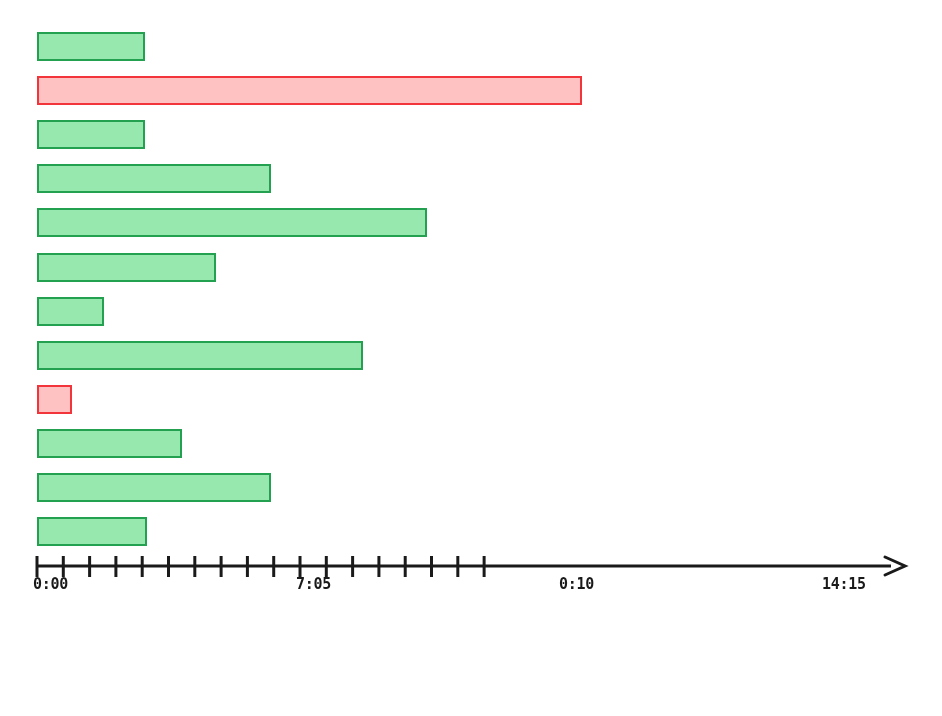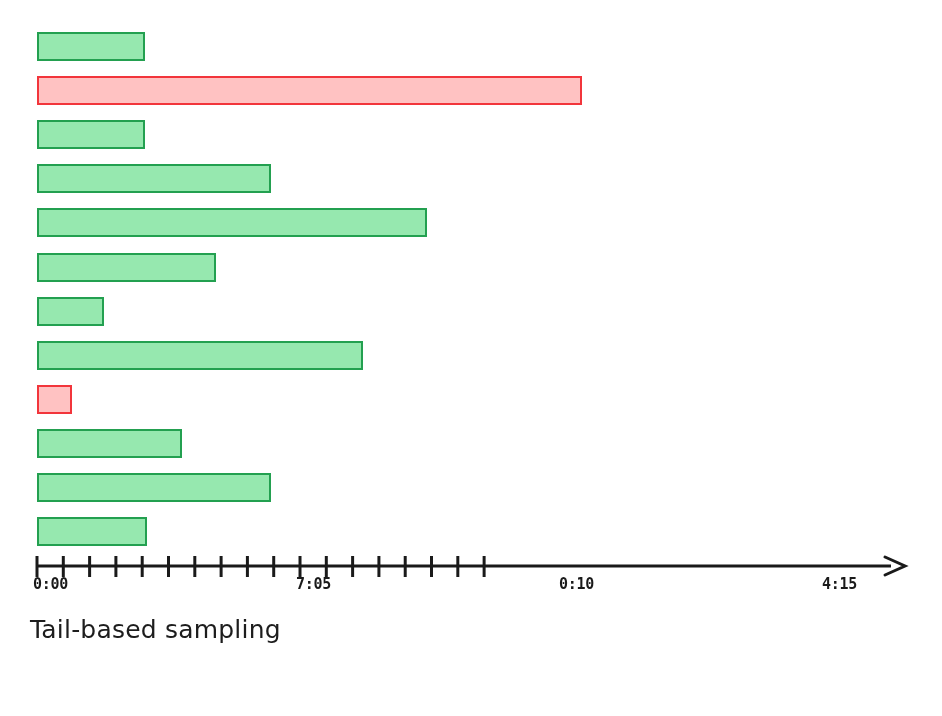--- a/index.html
+++ b/index.html
@@ -127,20 +127,19 @@
         <line x1="431.51500000000004" y1="556" x2="431.51500000000004" y2="577" stroke="#1a1a1a" stroke-width="3"></line>
         <line x1="457.81600000000003" y1="556" x2="457.81600000000003" y2="577" stroke="#1a1a1a" stroke-width="3"></line>
         <line x1="484.117" y1="556" x2="484.117" y2="577" stroke="#1a1a1a" stroke-width="3"></line>
       </g>
   </svg>
 
   <div id="tick-labels">
       <div class="tick-label" style="left: 33px; top: 575px;">0:00</div>
       <div class="tick-label" style="left: 296.01px; top: 575px;">7:05</div>
       <div class="tick-label" style="left: 559.02px; top: 575px;">0:10</div>
-      <div class="tick-label" style="left: 822.03px; top: 575px;">4:15</div>
+      <div class="tick-label" style="left: 822.03px; top: 575px;">14:15</div>
     </div>
 
   <div id="caption">
-    <div class="caption-line">Tail-based sampling</div>
   </div>
 
 </div>
 
 </body></html>

